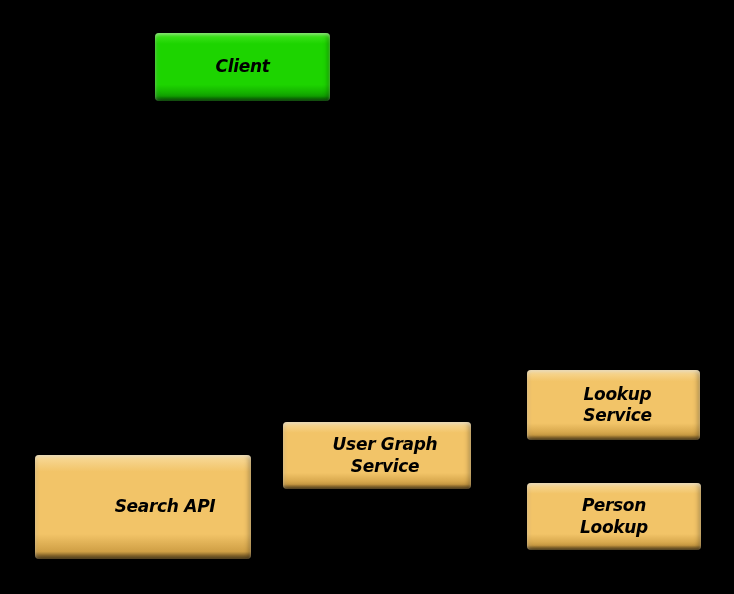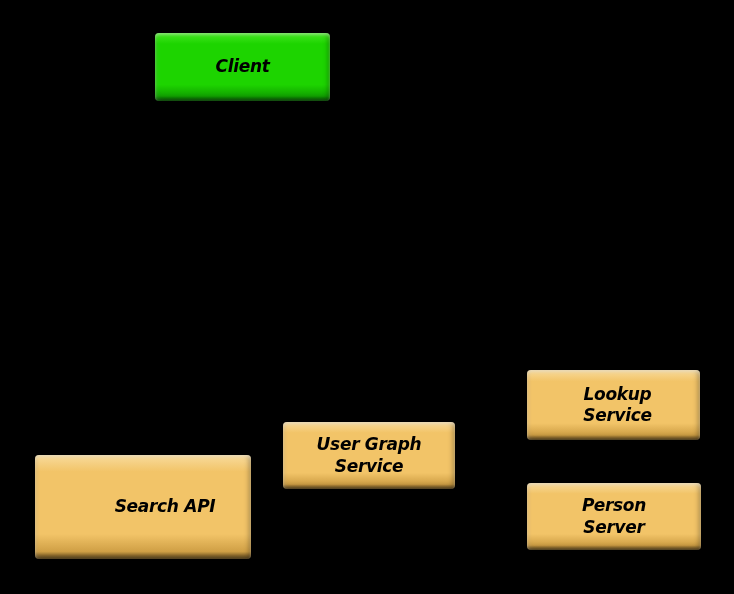--- a/index.html
+++ b/index.html
@@ -44,21 +44,21 @@
     line-height: 1.25;
     letter-spacing: -0.3px;
     color: #000000;
     white-space: pre-line;
     padding: 0 6px;
   }
   
   .pos-client       { left: 155px; top:  33px; width: 175px; height:  68px; }
   .pos-web-server   { left: 158px; top: 213px; width: 173px; height: 108px; }
   .pos-search-api   { left:  35px; top: 455px; width: 172px; height: 104px; padding-left: 44px; }
-  .pos-user-graph   { left: 283px; top: 422px; width: 172px; height:  67px; }
+  .pos-user-graph   { left: 283px; top: 422px; width: 172px; height:  67px; padding-left: 16px; }
   .pos-lookup       { left: 527px; top: 370px; width: 173px; height:  70px; }
   .pos-person       { left: 527px; top: 483px; width: 174px; height:  67px; }
 </style>
 </head>
 <body>
 
 <div class="stage">
 
   <div class="node pos-client" style="--fill: #1dd400; --light: #45e822; --dark: #11a300; --edge: #075200;">
     <span class="label" style="color: rgb(0, 0, 0);">Client</span>
@@ -74,16 +74,16 @@
 Service</span>
   </div>
 
   <div class="node pos-lookup" style="--fill: #f2c468; --light: #f8db9c; --dark: #cf9f45; --edge: #5c451b;">
     <span class="label" style="color: rgb(0, 0, 0); margin-left: 8px;">Lookup
 Service</span>
   </div>
 
   <div class="node pos-person" style="--fill: #f2c468; --light: #f8db9c; --dark: #cf9f45; --edge: #5c451b;">
     <span class="label" style="color: rgb(0, 0, 0);">Person
-Server</span>
+Lookup</span>
   </div>
 
 </div>
 
 </body></html>

